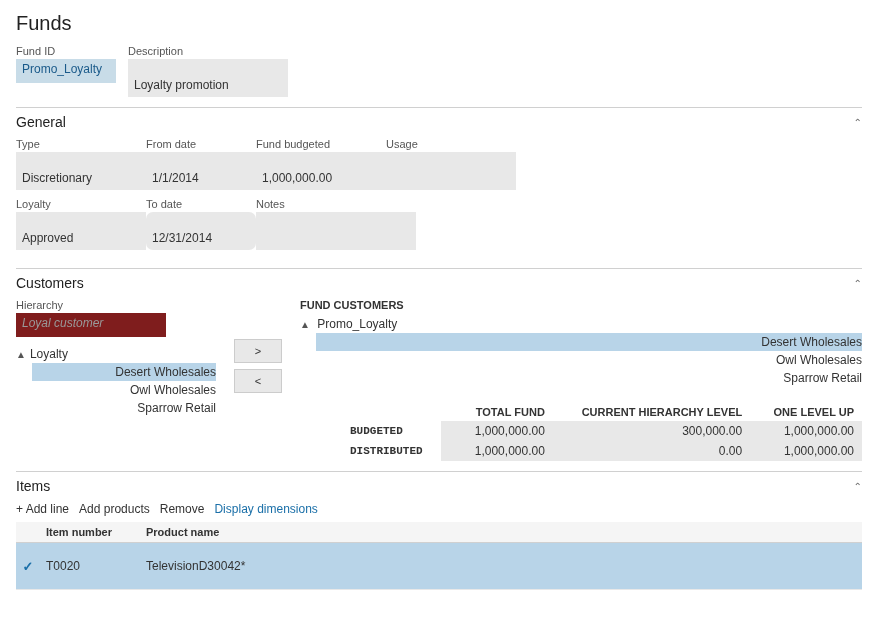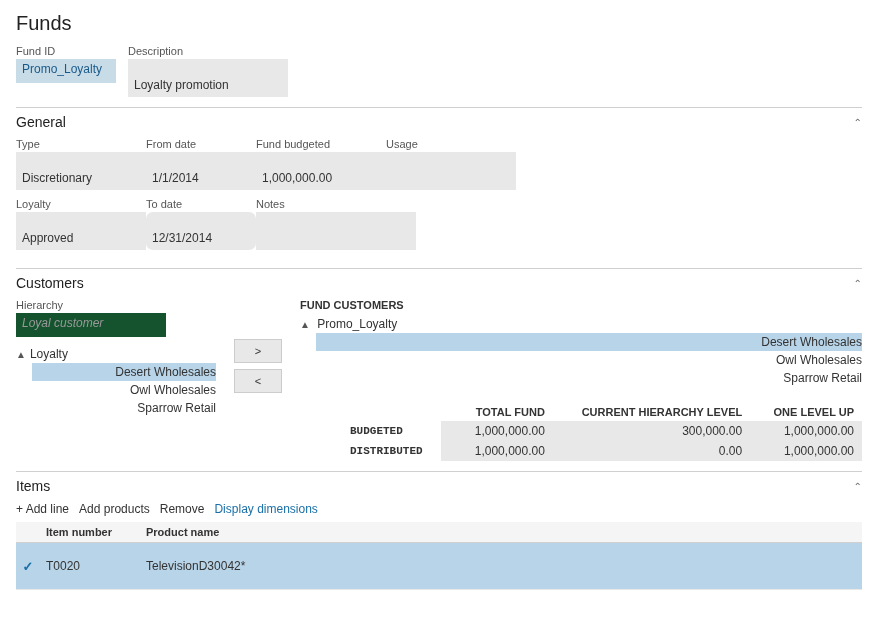--- a/index.html
+++ b/index.html
@@ -239,21 +239,21 @@
       background: #c8dce8;
       border: none;
       padding: 3px 6px;
       font-size: 12px;
       color: #1a5a8a;
       height: 24px;
       display: block;
       width: 100px;
     }
     .hier-input {
-      background: #14532d;
+      background: #7f1d1d;
       border: none;
       padding: 3px 6px;
       font-size: 12px;
       color: #999;
       height: 24px;
       display: block;
       width: 150px;
       font-style: italic;
     }
   </style>

